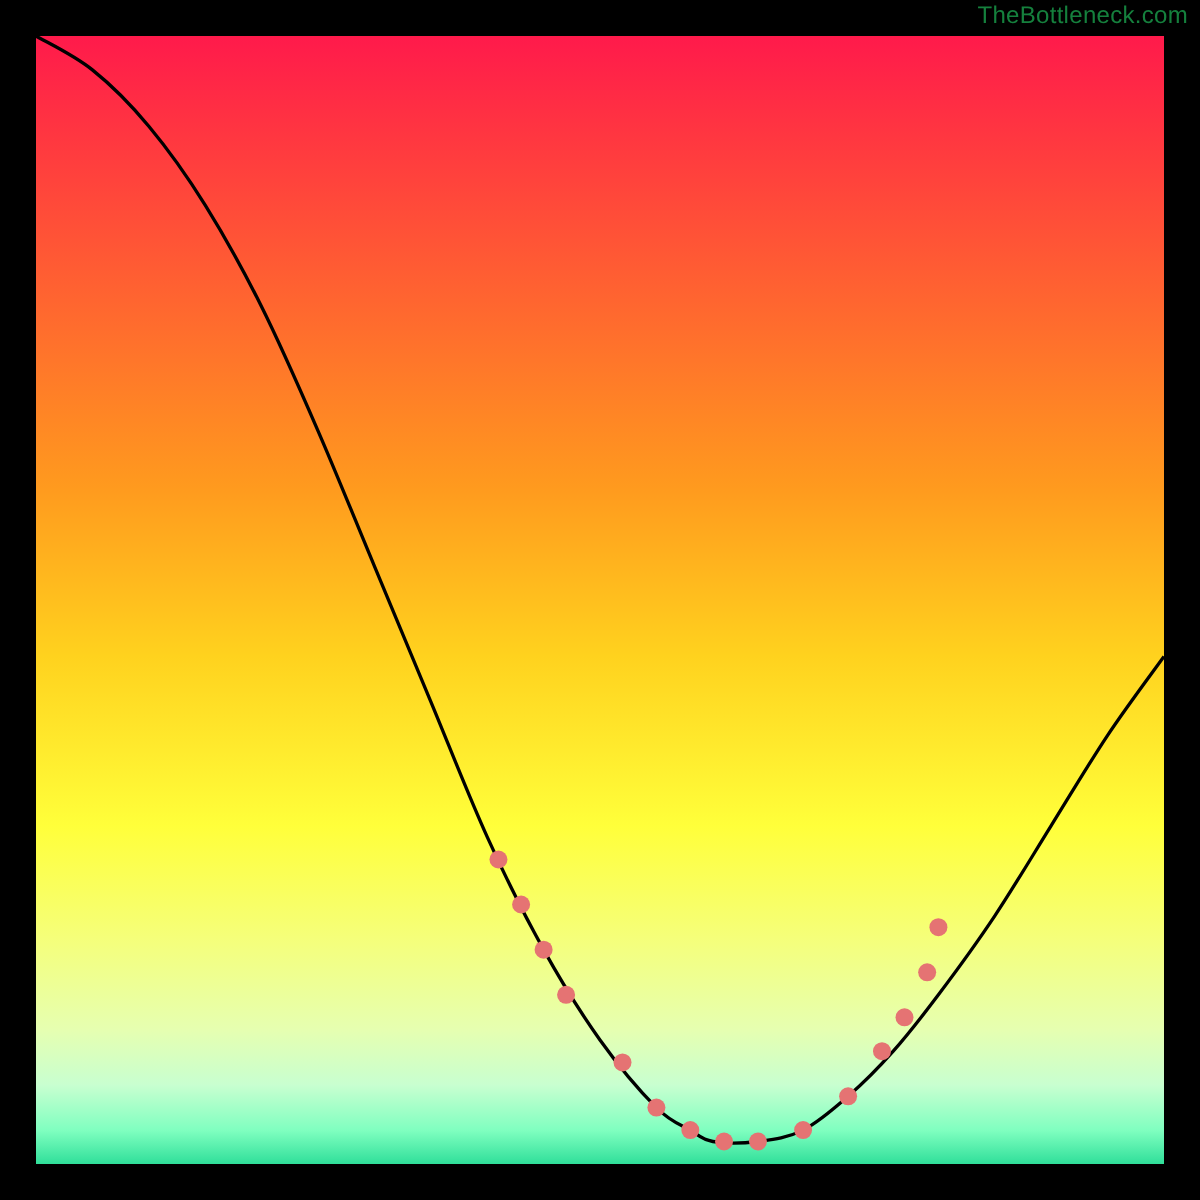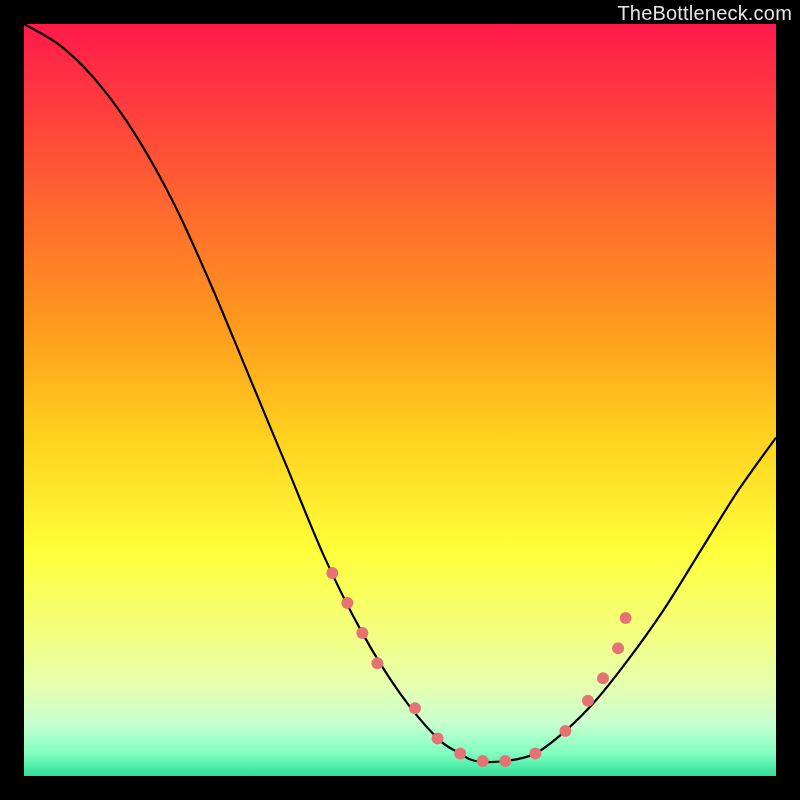--- a/index.html
+++ b/index.html
@@ -23,22 +23,22 @@
     left: 0;
     top: 0;
     width: 752px;
     height: 752px;
   }
   .watermark {
     position: absolute;
     top: 2px;
     right: 8px;
     font-family: Arial, Helvetica, sans-serif;
-    font-size: 20px;
-    color: #e5e5e5;
+    font-size: 16px;
+    color: #15803d;
     letter-spacing: 0.2px;
     user-select: none;
   }
 </style>
 </head>
 <body>
 
 <div class="frame">
   <svg class="plot" viewBox="0 0 752 752" preserveAspectRatio="none">
     <defs>

